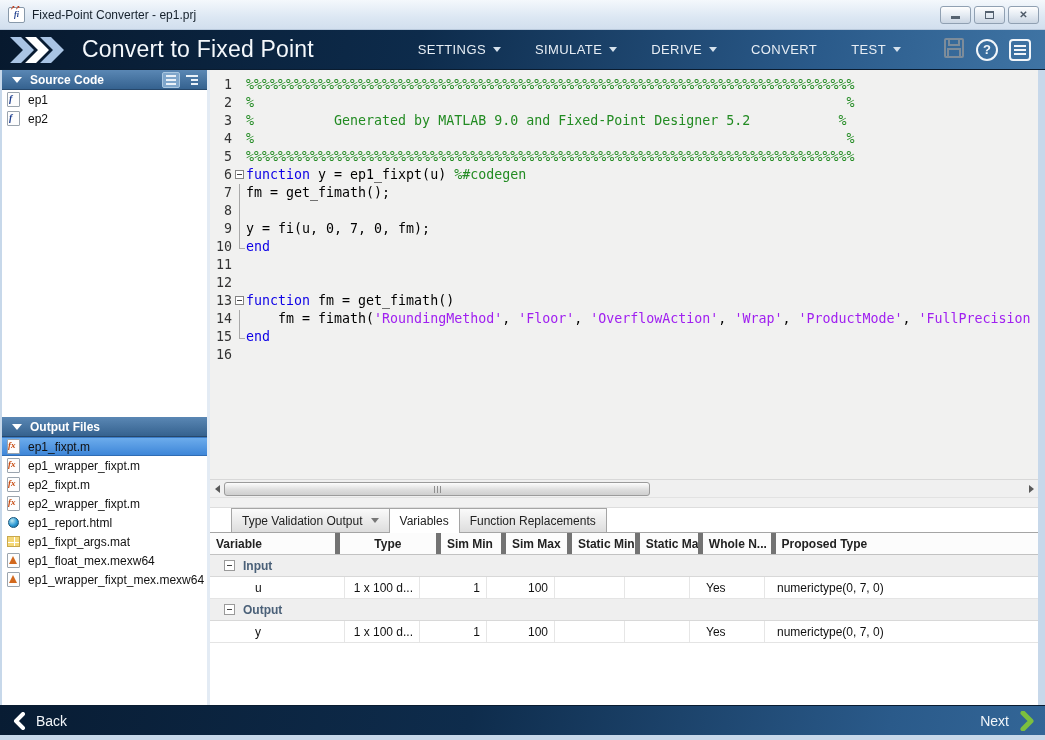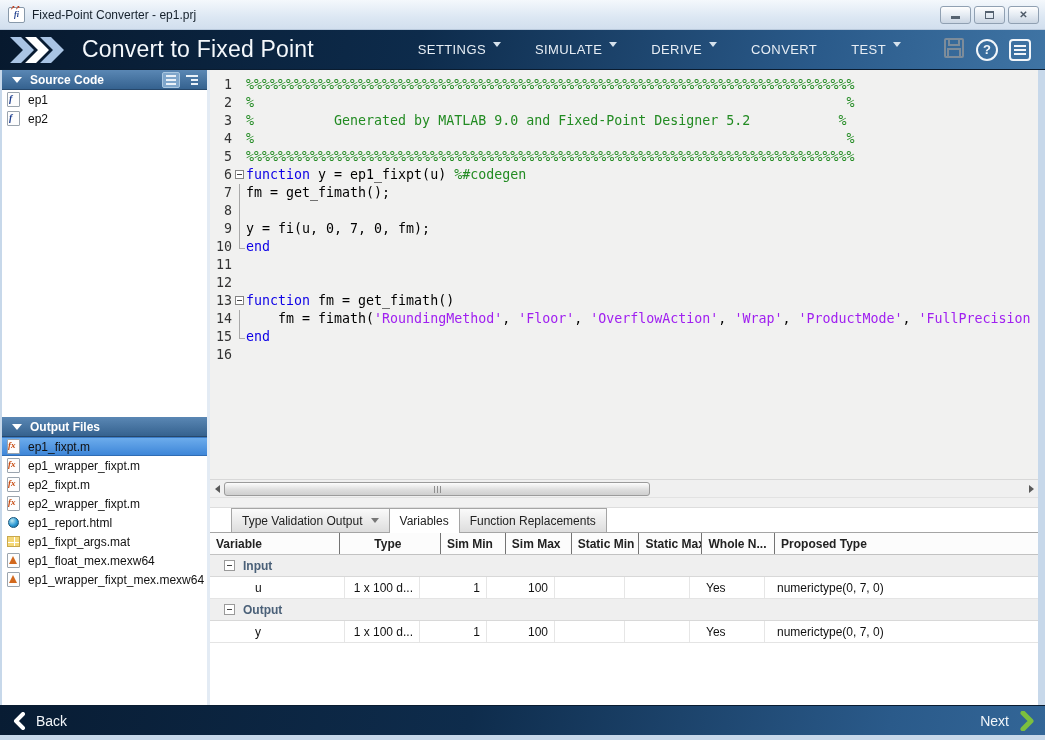--- a/index.html
+++ b/index.html
@@ -21,21 +21,21 @@
   .win-btn .minbar { width:9px; height:3px; background:#556270; margin-top:6px; }
   .win-btn .restorebox { width:9px; height:8px; border:1px solid #556270; border-top:2px solid #556270; }
 
   
   .toolstrip { position:absolute; left:0; top:30px; width:1045px; height:40px;
     background:linear-gradient(100deg, #07192E 0%, #0D2B4B 40%, #2A5A8A 78%, #3F74A4 100%);
     display:flex; align-items:center; border-bottom:1px solid #0A1C30; }
   .logo { margin:0 14px 0 10px; display:flex; align-items:center; }
   .strip-title { color:#F4F8FC; font-size:23px; letter-spacing:.2px; }
   .menus { display:flex; align-items:center; gap:34px; margin-left:auto; margin-right:42px; }
-  .menu-item { color:#E7EEF5; font-size:13px; letter-spacing:.4px; display:flex; align-items:flex-start; gap:7px; cursor:default; }
+  .menu-item { color:#E7EEF5; font-size:13px; letter-spacing:.4px; display:flex; align-items:center; gap:7px; cursor:default; }
   .caret { width:0; height:0; border-left:4px solid transparent; border-right:4px solid transparent; border-top:5px solid #D6E2ED; }
   .strip-icons { display:flex; align-items:center; gap:11px; margin-right:14px; }
   .icon-help { width:22px; height:22px; border:2px solid #F2F6FA; border-radius:50%; color:#F2F6FA; font-weight:bold; font-size:13px;
     display:flex; align-items:center; justify-content:center; }
   .icon-layout { width:22px; height:22px; border:2px solid #F2F6FA; border-radius:4px; display:flex; flex-direction:column; justify-content:center; gap:2px; padding:0 3px; }
   .icon-layout i { display:block; height:2px; background:#F2F6FA; }
 
   
   .main { position:absolute; left:0; top:70px; width:1045px; height:635px; background:#fff; }
   .edge-left  { position:absolute; left:0; top:0; width:2px; height:635px; background:#C7D8EA; }
@@ -104,21 +104,21 @@
   .tab { height:24px; display:flex; align-items:center; gap:8px; padding:0 10px; font-size:12px; color:#222;
     border:1px solid #A5A5A5; border-bottom:none; background:linear-gradient(#FAFAFA, #DDDDDD); margin-right:-1px; cursor:default; }
   .tab.active { background:#FFFFFF; position:relative; z-index:2; height:25px; margin-bottom:-1px; }
   .tab .caret-sm { width:0; height:0; border-left:4px solid transparent; border-right:4px solid transparent; border-top:5px solid #777; }
 
   
   .vartable { position:absolute; left:0; top:462px; width:828px; background:#fff; font-size:12px; border-top:1px solid #A5A5A5; }
   .trow { display:flex; height:22px; align-items:center; }
   .thead { background:#FCFCFC; border-bottom:1px solid #C2C2C2; font-weight:bold; color:#222; }
   .tcell { height:100%; display:flex; align-items:center; padding:0 6px; border-right:1px solid #E6E6E6; overflow:hidden; white-space:nowrap; }
-  .thead .tcell { border-right:1px solid #737373; }
+  .thead .tcell { border-right:5px solid #737373; }
   .tcell:last-child { border-right:none; }
   .grow { background:#EFEFEF; border-bottom:1px solid #D8D8D8; color:#4A6078; font-weight:bold; }
   .grow .gbox { width:11px; height:11px; border:1px solid #9A9A9A; background:#fff; position:relative; margin:0 8px 0 14px; flex:0 0 11px; }
   .grow .gbox::after { content:""; position:absolute; left:2px; top:4px; width:5px; height:1px; background:#444; }
   .drow { background:#fff; border-bottom:1px solid #E4E4E4; color:#111; }
   .al-r { justify-content:flex-end; }
   .pad-var { padding-left:45px; }
   .pad-whole { padding-left:16px; }
   .pad-prop { padding-left:12px; }
 

